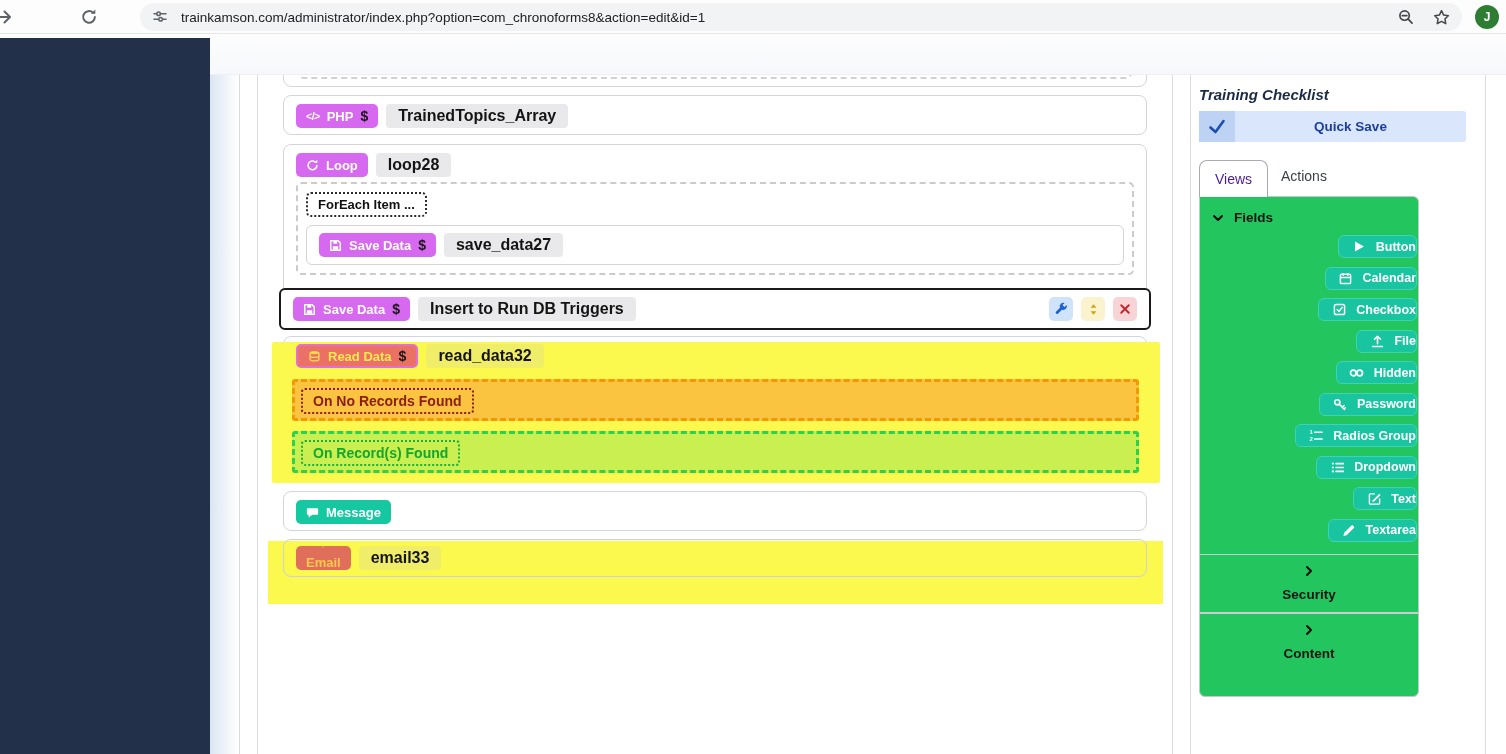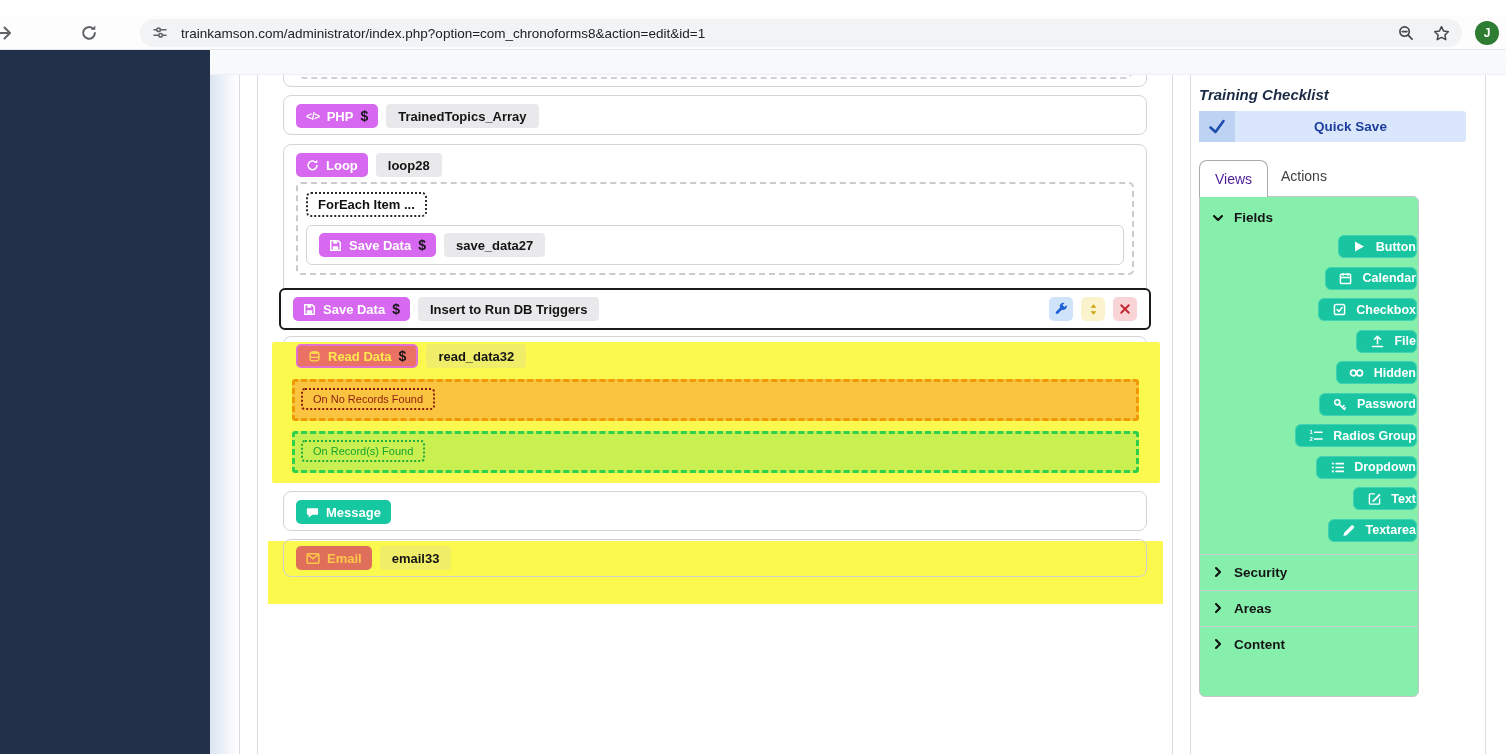--- a/index.html
+++ b/index.html
@@ -1,21 +1,21 @@
 <!DOCTYPE html>
 <html><head>
 <meta charset="utf-8">
 <style>
   * { margin:0; padding:0; box-sizing:border-box; }
   html,body { width:1506px; height:754px; overflow:hidden; background:#fff;
     font-family:"Liberation Sans", sans-serif; }
   .abs { position:absolute; }
 
   
-  #chrome { position:absolute; left:0; top:16px; width:1506px; height:34px; background:#fdfdfe;
+  #chrome { position:absolute; left:0; top:0; width:1506px; height:34px; background:#fdfdfe;
     border-bottom:1px solid #e4e6e9; z-index:40; }
   #fwd { position:absolute; left:-7px; top:7px; width:22px; height:20px; color:#5f6368; }
   #reload { position:absolute; left:80px; top:8px; width:18px; height:18px; color:#5f6368; cursor:pointer; }
   #omnibox { position:absolute; left:140px; top:3px; width:1322px; height:28px; border-radius:14px;
     background:#f1f3f4; display:flex; align-items:center; padding:0 12px; }
   #tune { width:16px; height:16px; color:#5f6368; flex:0 0 auto; }
   #url { margin-left:13px; font-size:13.5px; color:#202124; flex:1 1 auto; white-space:nowrap; overflow:hidden; }
   #zoomout { width:17px; height:17px; color:#44474a; margin-right:18px; cursor:pointer; }
   #star { width:17px; height:17px; color:#44474a; cursor:pointer; }
   #avatar { position:absolute; right:7px; top:5px; width:24px; height:24px; border-radius:50%;
@@ -33,73 +33,73 @@
 
   
   .blk { position:absolute; left:283px; width:864px; background:#fff;
     border:1px solid #d3d5d9; border-radius:8px; }
   .brow { display:flex; align-items:center; padding:8px 12px; }
   .badge { display:inline-flex; align-items:center; gap:7px; height:24px; padding:0 10px;
     border-radius:5px; font-weight:bold; font-size:13px; color:#fff; background:#d768f0; flex:0 0 auto; }
   .badge .dollar { color:#151515; font-size:14px; font-weight:800; }
   .codeg { font-size:10.5px; font-weight:800; letter-spacing:-0.5px; }
   .chip { height:24px; display:inline-flex; align-items:center; padding:0 12px; border-radius:4px;
-    background:#e9e9eb; color:#141414; font-weight:bold; font-size:13px; margin-left:8px; white-space:nowrap; }
+    background:#e9e9eb; color:#141414; font-weight:bold; font-size:16px; margin-left:8px; white-space:nowrap; }
   .chip.y { background:#f0ed68; }
   .dashedbox { margin:0 12px; border:2px dashed #c9cbcf; border-radius:5px; padding:8px; }
   .foreach { display:inline-block; border:2px dotted #2c2c2c; border-radius:5px; padding:3px 10px;
     font-size:13px; font-weight:bold; color:#111; background:#fff; }
   .innerbox { margin-top:8px; border:1px solid #d3d5d9; border-radius:6px; background:#fff; }
   .iconbtn { width:24px; height:24px; border-radius:5px; display:flex; align-items:center;
     justify-content:center; margin-left:8px; cursor:pointer; flex:0 0 auto; }
   .wrenchb { background:#cfe3fa; } .sortb { background:#faf3cd; } .closeb { background:#f9d4d6; }
 
   
   #readblk { top:336px; height:146px; }
   #readhl { position:absolute; left:-12px; right:-14px; top:5px; bottom:-2px; background:#fbf84e; border-radius:2px; }
   #readblk .brow { position:relative; }
   .readbadge { background:#eb7164; color:#ffe94e; border:2px solid #e36fd0; }
   .zone { position:absolute; left:8px; right:7px; border-radius:3px; padding:6px 0 0 6px; }
   #zone-nr { top:42px; height:42px; background:#fbc440; border:3px dashed #f29a05; }
   #zone-rf { top:94px; height:42px; background:#c9ef51; border:3px dashed #2fd04c; }
-  .zlabel { display:inline-block; border-radius:4px; padding:3px 10px; font-size:11px; font-weight:normal; background:transparent; }
+  .zlabel { display:inline-block; border-radius:4px; padding:3px 10px; font-size:14px; font-weight:bold; background:transparent; }
   #zl-nr { border:2px dotted #8c1d12; color:#8c1d12; }
   #zl-rf { border:2px dotted #1faf3a; color:#16a52f; }
 
   
   .tealbadge { background:#16c8a2; }
   #emailwrap { position:absolute; left:283px; top:539px; width:864px; height:65px; }
   #emailhl { position:absolute; left:-15px; right:-16px; top:2px; bottom:0; background:#fbf84e; }
   #emailbox { position:absolute; left:0; right:0; top:0; height:38px; border:1px solid #cfd1d5;
     border-radius:8px; background:transparent; }
-  .emailbadge { background:#df6e5a; color:#fec84b; }
+  .emailbadge { background:#df6e5a; color:#fec84b;flex-direction:column; }
 
   
   #rp-title { position:absolute; left:1199px; top:86px; font-size:15px; font-weight:bold; color:#1c2b45;font-style:italic; }
   #quicksave { position:absolute; left:1199px; top:111px; width:267px; height:31px; background:#d9e6fb;
     border-radius:3px; display:flex; align-items:stretch; cursor:pointer; }
   #qs-square { width:36px; background:#bed2f4; display:flex; align-items:center; justify-content:center; }
   #qs-label { flex:1; display:flex; align-items:center; justify-content:center;
     font-size:13.5px; font-weight:bold; color:#1d3e9c; }
   #tab-views { position:absolute; left:1199px; top:160px; width:69px; height:37px; background:#fff;
     border:1px solid #a7abb0; border-bottom:none; border-radius:8px 8px 0 0; z-index:3;
     display:flex; align-items:center; justify-content:center; font-size:14px; color:#4c1d95; cursor:pointer; }
   #tab-actions { position:absolute; left:1281px; top:168px; font-size:14px; color:#3c4043; cursor:pointer; }
-  #graypanel { position:absolute; left:1199px; top:196px; width:220px; height:501px; background:#86efac;
+  #graypanel { position:absolute; left:1199px; top:196px; width:220px; height:501px; background:#22c55e;
     border:1px solid #c4c7ca; border-radius:0 6px 6px 6px; z-index:2; overflow:hidden; }
   .sechead { display:flex; align-items:center; gap:10px; padding:13px 12px 0 12px;
     font-size:13.5px; font-weight:bold; color:#151515; cursor:pointer; }
   .chev { width:12px; height:12px; color:#111; flex:0 0 auto; }
   #fbtns { margin:10px 1px 0 1px; display:flex; flex-direction:column; gap:8.5px;align-items:flex-end; }
   .fbtn { height:23px; background:#19c5a1; border:1px solid #41d2b3; border-radius:6px; display:flex;
     align-items:center; padding-left:12px; color:#fff; font-size:12.5px; font-weight:bold; cursor:pointer; }
   .fico { width:16px; display:flex; justify-content:center; }
   .fbtn span.lab { margin-left:9px; }
   .pdiv { border:none; border-top:1px solid #c9ccd0; margin:12px 0 0 0; }
-  .collrow { padding-bottom:10px; }
+  .collrow { padding-bottom:10px;flex-direction:column; }
 </style>
 </head>
 <body>
 
 <div id="chrome">
   <svg id="fwd" class="abs" viewBox="0 0 20 20">
     <path d="M3 10h12M10.5 4.5L16 10l-5.5 5.5" stroke="currentColor" stroke-width="2" fill="none" stroke-linecap="round" stroke-linejoin="round"></path>
   </svg>
   <svg id="reload" class="abs" viewBox="0 0 16 16">
     <path d="M13.2 8A5.2 5.2 0 1 1 11.6 4.2" stroke="currentColor" stroke-width="1.8" fill="none" stroke-linecap="round"></path>
@@ -378,26 +378,20 @@
   </div>
 
   <hr class="pdiv">
   <div class="sechead collrow" style="padding-top:10px">
     <svg class="chev" viewBox="0 0 12 12">
       <path d="M4 2l4 4-4 4" fill="none" stroke="currentColor" stroke-width="2.1" stroke-linecap="round" stroke-linejoin="round"></path>
     </svg>
     <span>Security</span>
   </div>
   <hr class="pdiv" style="margin-top:0">
-  <div class="sechead collrow" style="padding-top:10px">
-    <svg class="chev" viewBox="0 0 12 12">
-      <path d="M4 2l4 4-4 4" fill="none" stroke="currentColor" stroke-width="2.1" stroke-linecap="round" stroke-linejoin="round"></path>
-    </svg>
-    <span>Areas</span>
-  </div>
   <hr class="pdiv" style="margin-top:0">
   <div class="sechead collrow" style="padding-top:10px">
     <svg class="chev" viewBox="0 0 12 12">
       <path d="M4 2l4 4-4 4" fill="none" stroke="currentColor" stroke-width="2.1" stroke-linecap="round" stroke-linejoin="round"></path>
     </svg>
     <span>Content</span>
   </div>
 
 </div>
 

